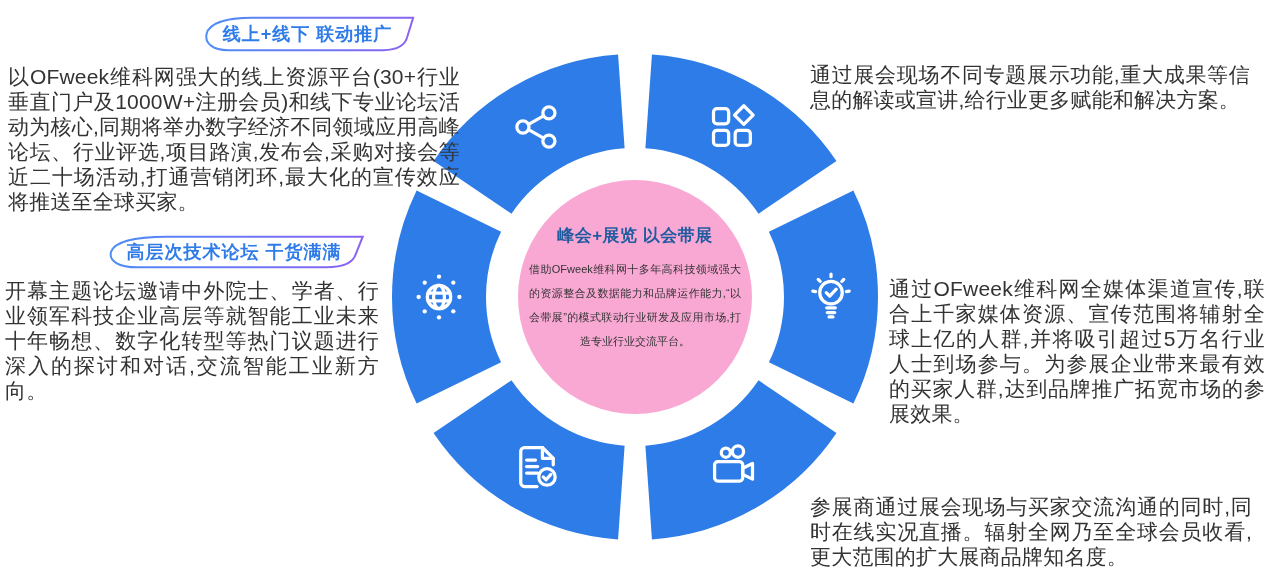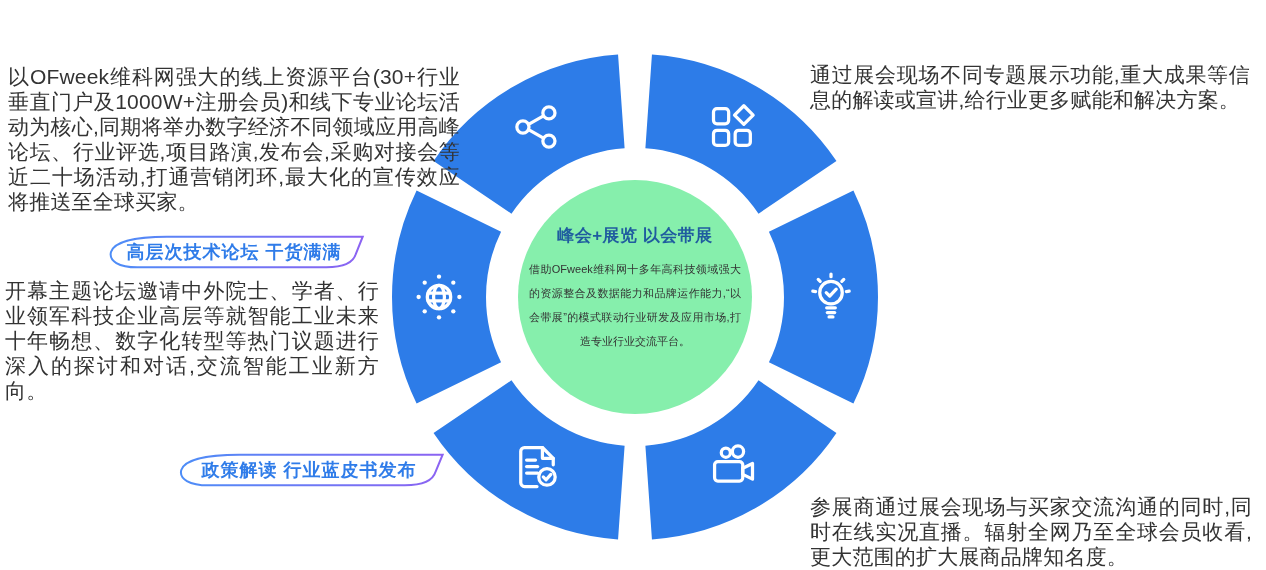--- a/index.html
+++ b/index.html
@@ -3,21 +3,21 @@
 <meta charset="utf-8">
 <style>
   html,body{margin:0;padding:0;background:#fff;}
   .canvas{position:relative;width:1266px;height:570px;background:#ffffff;overflow:hidden;
           font-family:"Liberation Sans",sans-serif;}
   
   .ring{position:absolute;left:370px;top:32px;width:530px;height:530px;}
   .ring path{stroke:#2D7CE8;stroke-width:94;fill:none;}
   
   .center-circle{position:absolute;left:518px;top:180px;width:234px;height:234px;border-radius:50%;
-                 background:#86efac;box-sizing:border-box;display:flex;flex-direction:column;
+                 background:#f9a8d4;box-sizing:border-box;display:flex;flex-direction:column;
                  align-items:center;padding-top:44px;}
   .center-title{font-size:17px;font-weight:bold;color:#1F5C9F;letter-spacing:.5px;margin-bottom:10px;}
   .center-body{width:212px;font-size:11px;line-height:24px;color:#333;text-align:justify;text-align-last:center;}
   
   .seg-icon{position:absolute;width:52px;height:52px;}
   .seg-icon .st{stroke:#fff;stroke-width:1.5;fill:none;stroke-linecap:round;stroke-linejoin:round;}
   .seg-icon .dot{fill:#fff;stroke:none;}
   
   .pill{position:absolute;}
   .pill svg{position:absolute;left:0;top:0;width:100%;height:100%;overflow:visible;}
@@ -108,35 +108,36 @@
     <path class="st" d="M14.9 16.6 L16.2 17.9 L18.4 15.4"></path>
   </svg>
 
   <svg class="seg-icon" style="left:707px;top:441px" viewBox="0 0 24 24">
     <circle class="st" cx="8.7" cy="5.4" r="2.1"></circle>
     <circle class="st" cx="14.3" cy="4.9" r="2.6"></circle>
     <rect class="st" x="3.5" y="9.5" width="13" height="9" rx="1.5"></rect>
     <path class="st" d="M16.5 12.6 L21 10.4 V17.6 L16.5 15.4 Z"></path>
   </svg>
 
+  <div class="pill" style="left:200px;top:15px;width:215px;height:38px">
+    <svg viewBox="0 0 230 40" preserveAspectRatio="none">
+      <path d="M 228,3 L 56,3 C 30,3 10,8 7,20 C 5,30 14,37 30,37 L 196,37 C 212,37 220,31 222,22 L 228,3 Z" fill="none" stroke="url(#pillGrad)" stroke-width="2" vector-effect="non-scaling-stroke"></path>
+    </svg>
+    <span>线上+线下 联动推广</span>
+  </div>
   <p class="para" style="left:8px;top:64px;width:452px">以OFweek维科网强大的线上资源平台(30+行业垂直门户及1000W+注册会员)和线下专业论坛活动为核心,同期将举办数字经济不同领域应用高峰论坛、行业评选,项目路演,发布会,采购对接会等近二十场活动,打通营销闭环,最大化的宣传效应将推送至全球买家。</p>
 
   <p class="para" style="left:810px;top:62px;width:440px">通过展会现场不同专题展示功能,重大成果等信息的解读或宣讲,给行业更多赋能和解决方案。</p>
 
   <div class="pill" style="left:103px;top:234px;width:262px;height:36px">
     <svg viewBox="0 0 230 40" preserveAspectRatio="none">
       <path d="M 228,3 L 56,3 C 30,3 10,8 7,20 C 5,30 14,37 30,37 L 196,37 C 212,37 220,31 222,22 L 228,3 Z" fill="none" stroke="url(#pillGrad)" stroke-width="2" vector-effect="non-scaling-stroke"></path>
     </svg>
     <span>高层次技术论坛 干货满满</span>
   </div>
   <p class="para" style="left:5px;top:278px;width:374px">开幕主题论坛邀请中外院士、学者、行业领军科技企业高层等就智能工业未来十年畅想、数字化转型等热门议题进行深入的探讨和对话,交流智能工业新方向。</p>
 
+  <p class="para" style="left:889px;top:276px;width:376px">通过OFweek维科网全媒体渠道宣传,联合上千家媒体资源、宣传范围将辅射全球上亿的人群,并将吸引超过5万名行业人士到场参与。为参展企业带来最有效的买家人群,达到品牌推广拓宽市场的参展效果。</p>
 
-  <div class="pill" style="left:173px;top:452px;width:272px;height:36px">
-    <svg viewBox="0 0 230 40" preserveAspectRatio="none">
-      <path d="M 228,3 L 56,3 C 30,3 10,8 7,20 C 5,30 14,37 30,37 L 196,37 C 212,37 220,31 222,22 L 228,3 Z" fill="none" stroke="url(#pillGrad)" stroke-width="2" vector-effect="non-scaling-stroke"></path>
-    </svg>
-    <span>政策解读 行业蓝皮书发布</span>
-  </div>
 
   <p class="para" style="left:810px;top:494px;width:442px">参展商通过展会现场与买家交流沟通的同时,同时在线实况直播。辐射全网乃至全球会员收看,更大范围的扩大展商品牌知名度。</p>
 
 </div>
 
 </body></html>

